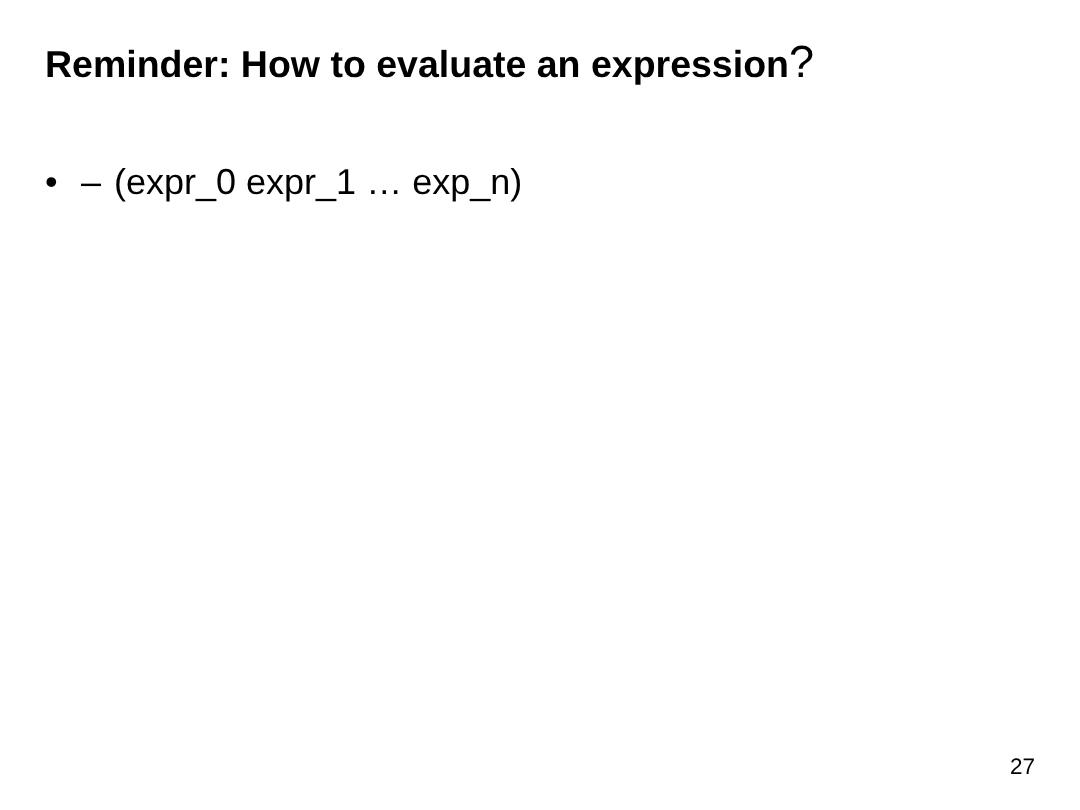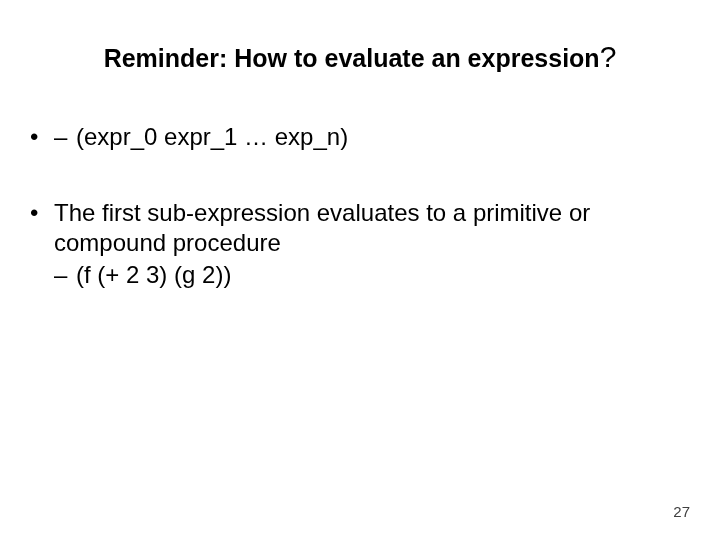--- a/index.html
+++ b/index.html
@@ -8,22 +8,22 @@
     height: 540px;
     background: #ffffff;
     font-family: Arial, Helvetica, sans-serif;
     color: #000000;
     position: relative;
     padding: 24px 30px 0 30px;
   }
   .title {
     font-size: 25px;
     font-weight: bold;
-    text-align: center;
-    margin-top: 16px;
+    text-align: left;
+    margin-top: 1px;
     margin-bottom: 48px;
   }
   .title .qmark {
     font-size: 30px;
     font-weight: normal;
   }
   .content {
     font-size: 24px;
     line-height: 1.25;
   }
@@ -47,41 +47,35 @@
     content: "–";
     position: absolute;
     left: 0;
     top: 0;
   }
   .page-number {
     position: absolute;
     bottom: 20px;
     right: 30px;
     font-size: 15px;
-    color: #404040;
+    color: #000000;
   }
 </style>
 </head>
 <body>
 
 <div class="title">
   <span>Reminder: How to evaluate an expression</span><span class="qmark">?</span>
 </div>
 
 <div class="content">
 
   <div class="bullet-item">
     <div class="sub-item">
       <span>(expr_0  expr_1 … exp_n)</span>
     </div>
   </div>
 
-  <div class="bullet-item">
-    <span>The first sub-expression evaluates to a primitive or compound procedure</span>
-    <div class="sub-item">
-      <span>(f  (+ 2 3) (g 2))</span>
-    </div>
-  </div>
 
 
 </div>
 
 <div class="page-number">27</div>
 
 </body></html>

